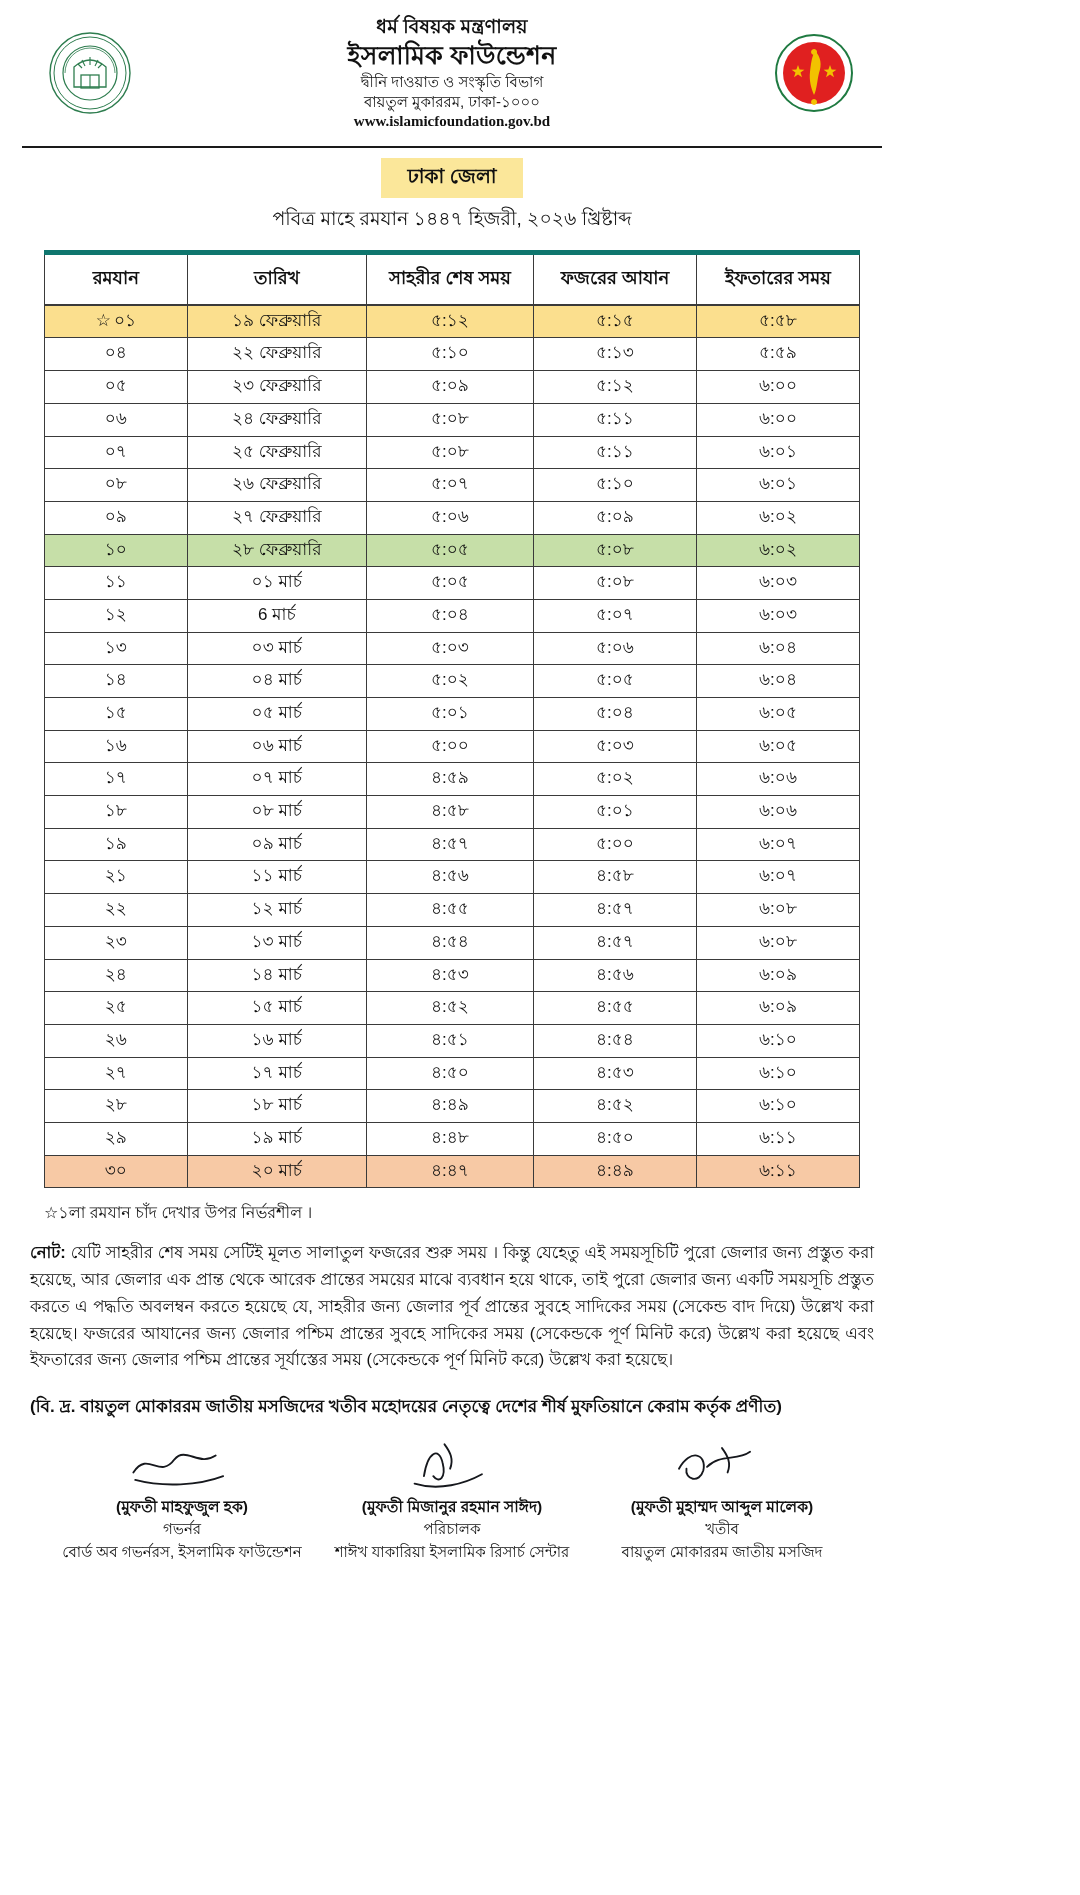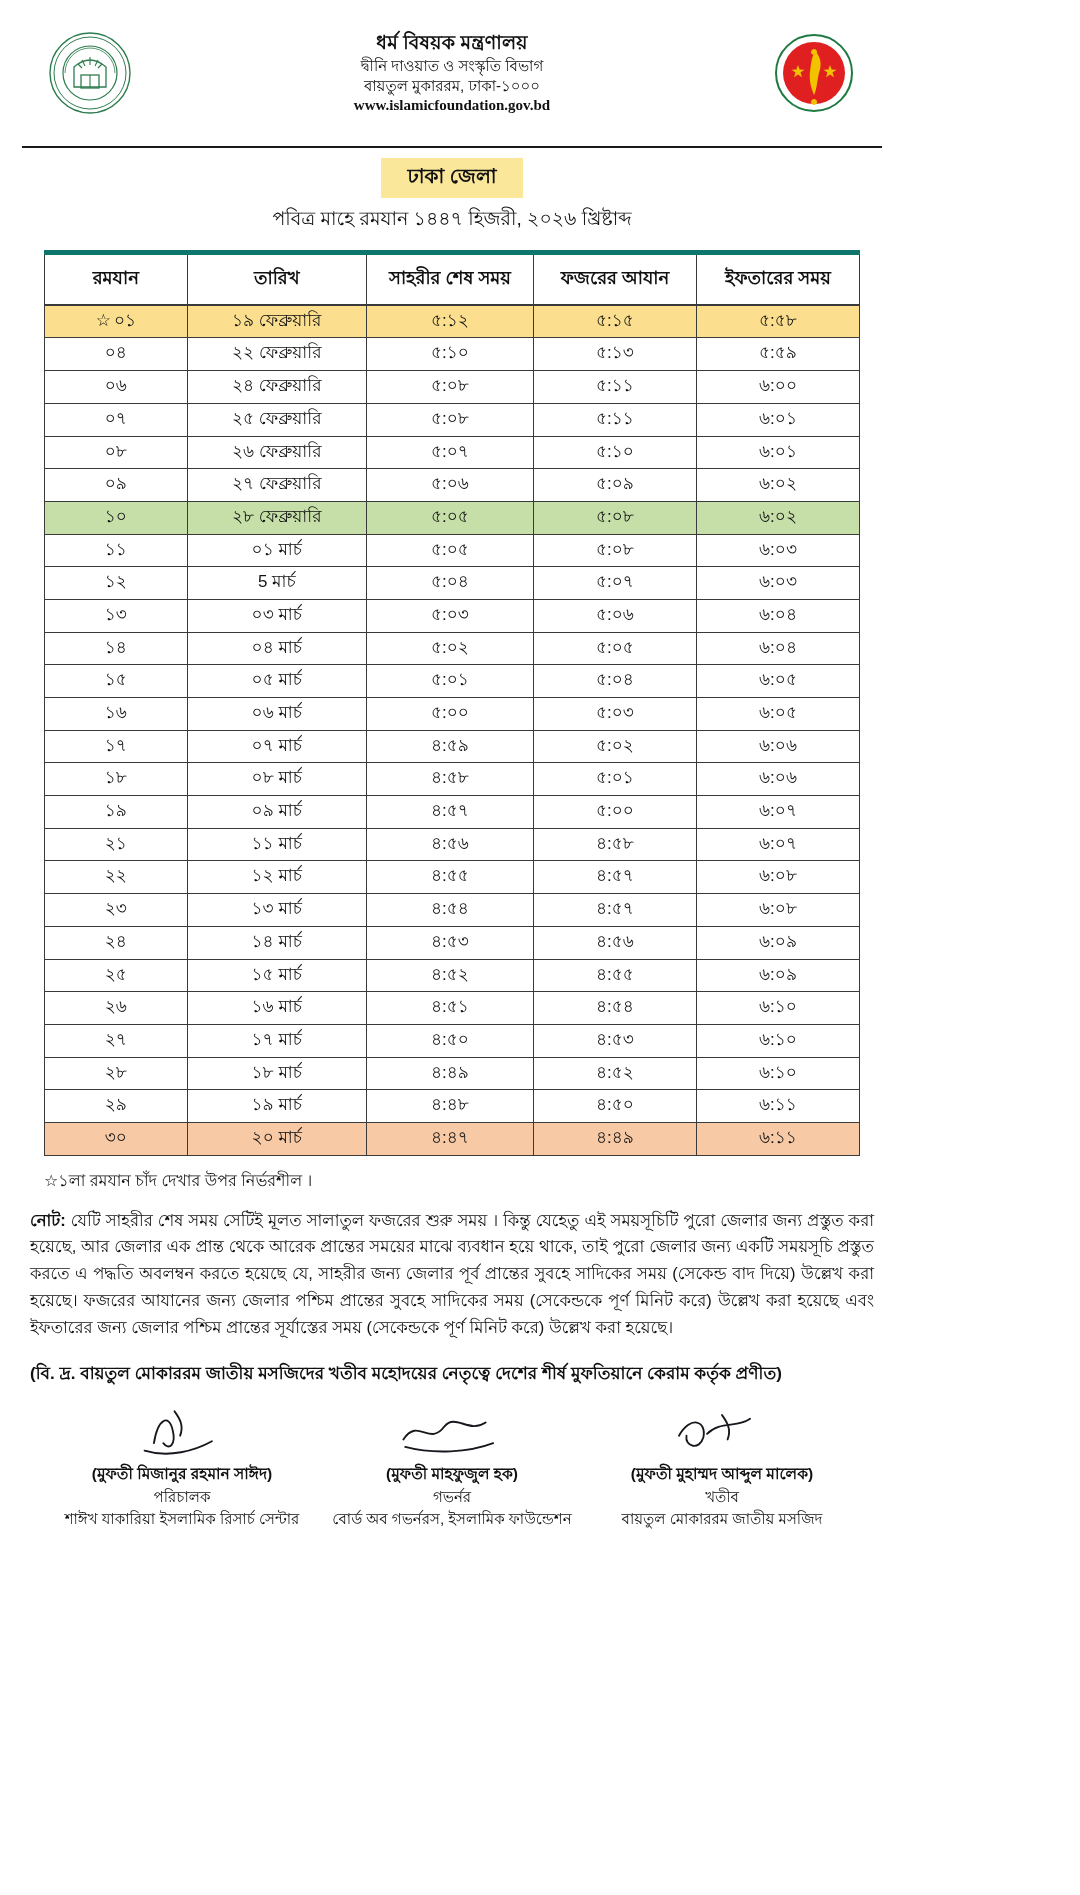--- a/index.html
+++ b/index.html
@@ -166,20 +166,21 @@
         <path d="M26 56 L26 36 Q42 22 58 36 L58 56 Z" fill="none" stroke="#2e7d4f" stroke-width="1.3"></path>
         <path d="M42 26 L42 34 M34 29 L37 35 M50 29 L47 35 M30 33 L34 37 M54 33 L50 37" stroke="#2e7d4f" stroke-width="1.1"></path>
         <rect x="33" y="44" width="18" height="13" fill="none" stroke="#2e7d4f" stroke-width="1.3"></rect>
         <line x1="42" y1="44" x2="42" y2="57" stroke="#2e7d4f" stroke-width="1.1"></line>
         <path d="M17 42 A25 25 0 0 1 67 42" fill="none" stroke="#2e7d4f" stroke-width=".8"></path>
       </svg>
     </div>
 
     <div class="header-center">
       <div class="hdr-l1">ধর্ম বিষয়ক মন্ত্রণালয়</div>
+      <div class="hdr-l2">ইসলামিক ফাউন্ডেশন</div>
       <div class="hdr-l3">দ্বীনি দাওয়াত ও সংস্কৃতি বিভাগ</div>
       <div class="hdr-l4">বায়তুল মুকাররম, ঢাকা-১০০০</div>
       <div class="hdr-l5">www.islamicfoundation.gov.bd</div>
     </div>
 
     <div class="logo-right">
       <svg width="84" height="84" viewBox="0 0 84 84" aria-hidden="true">
         <circle cx="42" cy="42" r="38" fill="#ffffff" stroke="#1f7a41" stroke-width="2"></circle>
         <circle cx="42" cy="42" r="31" fill="#e02020"></circle>
         <path d="M43 20 C49 26 50 34 47 42 C45 50 45 58 42 64 C39 57 37 49 38 41 C39 32 40 25 43 20 Z" fill="#f2c200"></path>
@@ -235,20 +236,27 @@
             <td>৫:৫৮</td>
           </tr>
           <tr class="plain">
             <td>০৪</td>
             <td>২২ ফেব্রুয়ারি</td>
             <td>৫:১০</td>
             <td>৫:১৩</td>
             <td>৫:৫৯</td>
           </tr>
           <tr class="plain">
+            <td>০৫</td>
+            <td>২৩ ফেব্রুয়ারি</td>
+            <td>৫:০৯</td>
+            <td>৫:১২</td>
+            <td>৬:০০</td>
+          </tr>
+          <tr class="plain">
             <td>০৬</td>
             <td>২৪ ফেব্রুয়ারি</td>
             <td>৫:০৮</td>
             <td>৫:১১</td>
             <td>৬:০০</td>
           </tr>
           <tr class="plain">
             <td>০৭</td>
             <td>২৫ ফেব্রুয়ারি</td>
             <td>৫:০৮</td>
@@ -278,21 +286,21 @@
           </tr>
           <tr class="plain">
             <td>১১</td>
             <td>০১ মার্চ</td>
             <td>৫:০৫</td>
             <td>৫:০৮</td>
             <td>৬:০৩</td>
           </tr>
           <tr class="plain">
             <td>১২</td>
-            <td>5 মার্চ</td>
+            <td>6 মার্চ</td>
             <td>৫:০৪</td>
             <td>৫:০৭</td>
             <td>৬:০৩</td>
           </tr>
           <tr class="plain">
             <td>১৩</td>
             <td>০৩ মার্চ</td>
             <td>৫:০৩</td>
             <td>৫:০৬</td>
             <td>৬:০৪</td>
@@ -415,43 +423,43 @@
 
   <div class="footnote">☆১লা রমযান চাঁদ দেখার উপর নির্ভরশীল ।</div>
 
   <div class="note">
     <b>নোট:</b><span> যেটি সাহরীর শেষ সময় সেটিই মূলত সালাতুল ফজরের শুরু সময় । কিন্তু যেহেতু এই সময়সূচিটি পুরো জেলার জন্য প্রস্তুত করা হয়েছে, আর জেলার এক প্রান্ত থেকে আরেক প্রান্তের সময়ের মাঝে ব্যবধান হয়ে থাকে, তাই পুরো জেলার জন্য একটি সময়সূচি প্রস্তুত করতে এ পদ্ধতি অবলম্বন করতে হয়েছে যে, সাহরীর জন্য জেলার পূর্ব প্রান্তের সুবহে সাদিকের সময় (সেকেন্ড বাদ দিয়ে) উল্লেখ করা হয়েছে। ফজরের আযানের জন্য জেলার পশ্চিম প্রান্তের সুবহে সাদিকের সময় (সেকেন্ডকে পূর্ণ মিনিট করে) উল্লেখ করা হয়েছে এবং ইফতারের জন্য জেলার পশ্চিম প্রান্তের সূর্যাস্তের সময় (সেকেন্ডকে পূর্ণ মিনিট করে) উল্লেখ করা হয়েছে।</span>
   </div>
 
   <div class="prepared-by">(বি. দ্র. বায়তুল মোকাররম জাতীয় মসজিদের খতীব মহোদয়ের নেতৃত্বে দেশের শীর্ষ মুফতিয়ানে কেরাম কর্তৃক প্রণীত)</div>
 
   <div class="sig-row" id="signature-row">
+      <div class="sig-col">
+        <div class="sig-img">
+          <svg width="130" height="58" viewBox="0 0 120 62" aria-hidden="true">
+            <path d="M8 40 C24 16 36 48 52 26 C64 12 78 34 96 22 M10 48 C40 56 78 54 104 44" fill="none" stroke="#16181d" stroke-width="2" stroke-linecap="round"></path>
+          </svg>
+        </div>
+        <div class="sig-name">(মুফতী মাহফুজুল হক)</div>
+        <div class="sig-role">গভর্নর</div>
+        <div class="sig-org">বোর্ড অব গভর্নরস, ইসলামিক ফাউন্ডেশন</div>
+      </div>
       <div class="sig-col">
         <div class="sig-img">
           <svg width="130" height="58" viewBox="0 0 120 62" aria-hidden="true">
             <path d="M30 44 C34 18 46 12 50 30 C54 46 46 52 40 44 M20 52 C46 60 74 52 92 42 M52 10 C58 18 62 26 58 36" fill="none" stroke="#16181d" stroke-width="2" stroke-linecap="round"></path>
           </svg>
         </div>
         <div class="sig-name">(মুফতী মিজানুর রহমান সাঈদ)</div>
         <div class="sig-role">পরিচালক</div>
         <div class="sig-org">শাঈখ যাকারিয়া ইসলামিক রিসার্চ সেন্টার</div>
       </div>
       <div class="sig-col">
         <div class="sig-img">
           <svg width="130" height="58" viewBox="0 0 120 62" aria-hidden="true">
-            <path d="M8 40 C24 16 36 48 52 26 C64 12 78 34 96 22 M10 48 C40 56 78 54 104 44" fill="none" stroke="#16181d" stroke-width="2" stroke-linecap="round"></path>
-          </svg>
-        </div>
-        <div class="sig-name">(মুফতী মাহফুজুল হক)</div>
-        <div class="sig-role">গভর্নর</div>
-        <div class="sig-org">বোর্ড অব গভর্নরস, ইসলামিক ফাউন্ডেশন</div>
-      </div>
-      <div class="sig-col">
-        <div class="sig-img">
-          <svg width="130" height="58" viewBox="0 0 120 62" aria-hidden="true">
             <path d="M14 36 C26 14 44 20 40 38 C36 52 20 48 22 36 M44 34 C58 20 76 28 90 18 M60 14 C66 22 70 30 66 40" fill="none" stroke="#16181d" stroke-width="2" stroke-linecap="round"></path>
           </svg>
         </div>
         <div class="sig-name">(মুফতী মুহাম্মদ আব্দুল মালেক)</div>
         <div class="sig-role">খতীব</div>
         <div class="sig-org">বায়তুল মোকাররম জাতীয় মসজিদ</div>
       </div>
     </div>
 
 </div>

